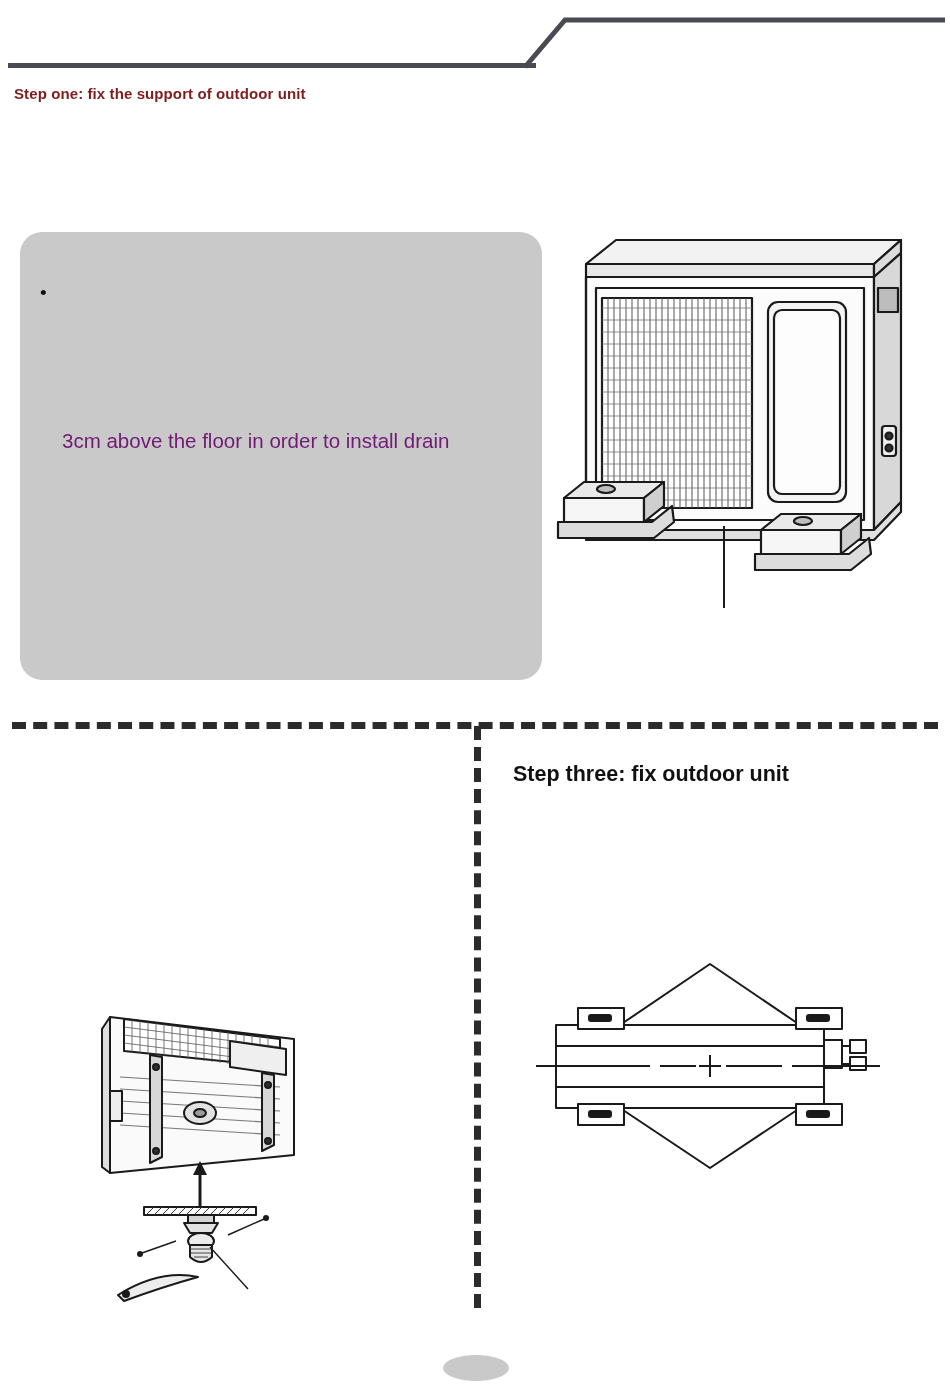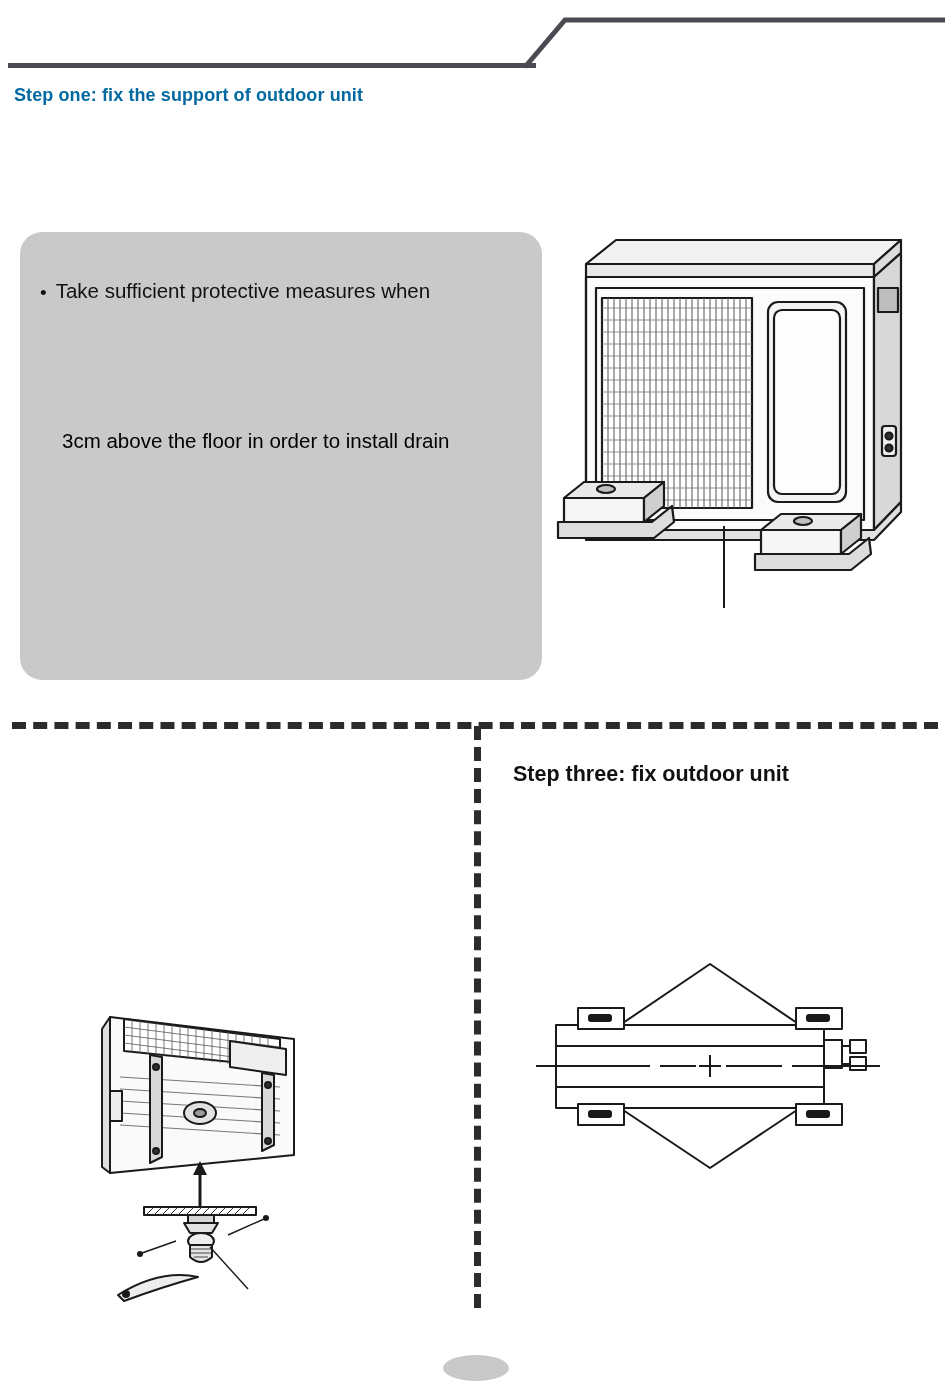--- a/index.html
+++ b/index.html
@@ -31,24 +31,24 @@
     top: 14px;
     width: 420px;
     height: 56px;
   }
 
   
   .step-one-title {
     position: absolute;
     left: 14px;
     top: 85px;
-    font-size: 18px;
+    font-size: 15px;
     font-weight: bold;
     letter-spacing: 0.1px;
-    color: #0369a1;
+    color: #7f1d1d;
   }
 
   
   .note-box {
     position: absolute;
     left: 20px;
     top: 232px;
     width: 522px;
     height: 448px;
     background: #c9c9c9;
@@ -73,21 +73,21 @@
     font-size: 20.5px;
     color: #111;
     line-height: 1.25;
   }
   .note-line2 {
     position: absolute;
     left: 42px;
     top: 196px;
     width: 470px;
     font-size: 20.5px;
-    color: #000000;
+    color: #701a75;
     line-height: 1.25;
   }
 
   
   .illus-unit-top {
     position: absolute;
     left: 556px;
     top: 230px;
     width: 380px;
     height: 390px;
@@ -165,21 +165,20 @@
 
 <svg class="header-angle" viewBox="0 0 420 56">
   <path d="M0 53 L40 6 L420 6" fill="none" stroke="#4a4a52" stroke-width="5"></path>
 </svg>
 
 <div class="step-one-title">Step one: fix the support of outdoor unit</div>
 
 <div class="note-box">
   <div class="note-bullet-row">
     <span class="note-bullet">•</span>
-    <span class="note-line1">Take sufficient protective measures when</span>
   </div>
   <div class="note-line2">3cm above the floor in order to install drain</div>
 </div>
 
 <svg class="illus-unit-top" viewBox="0 0 380 390">
   <g fill="none" stroke="#1a1a1a" stroke-width="2.2" stroke-linejoin="round">
 
     <path d="M30 34 L60 10 L345 10 L318 34 Z" fill="#f2f2f2"></path>
 
     <path d="M30 34 L318 34 L318 47 L30 47 Z" fill="#e8e8e8"></path>

